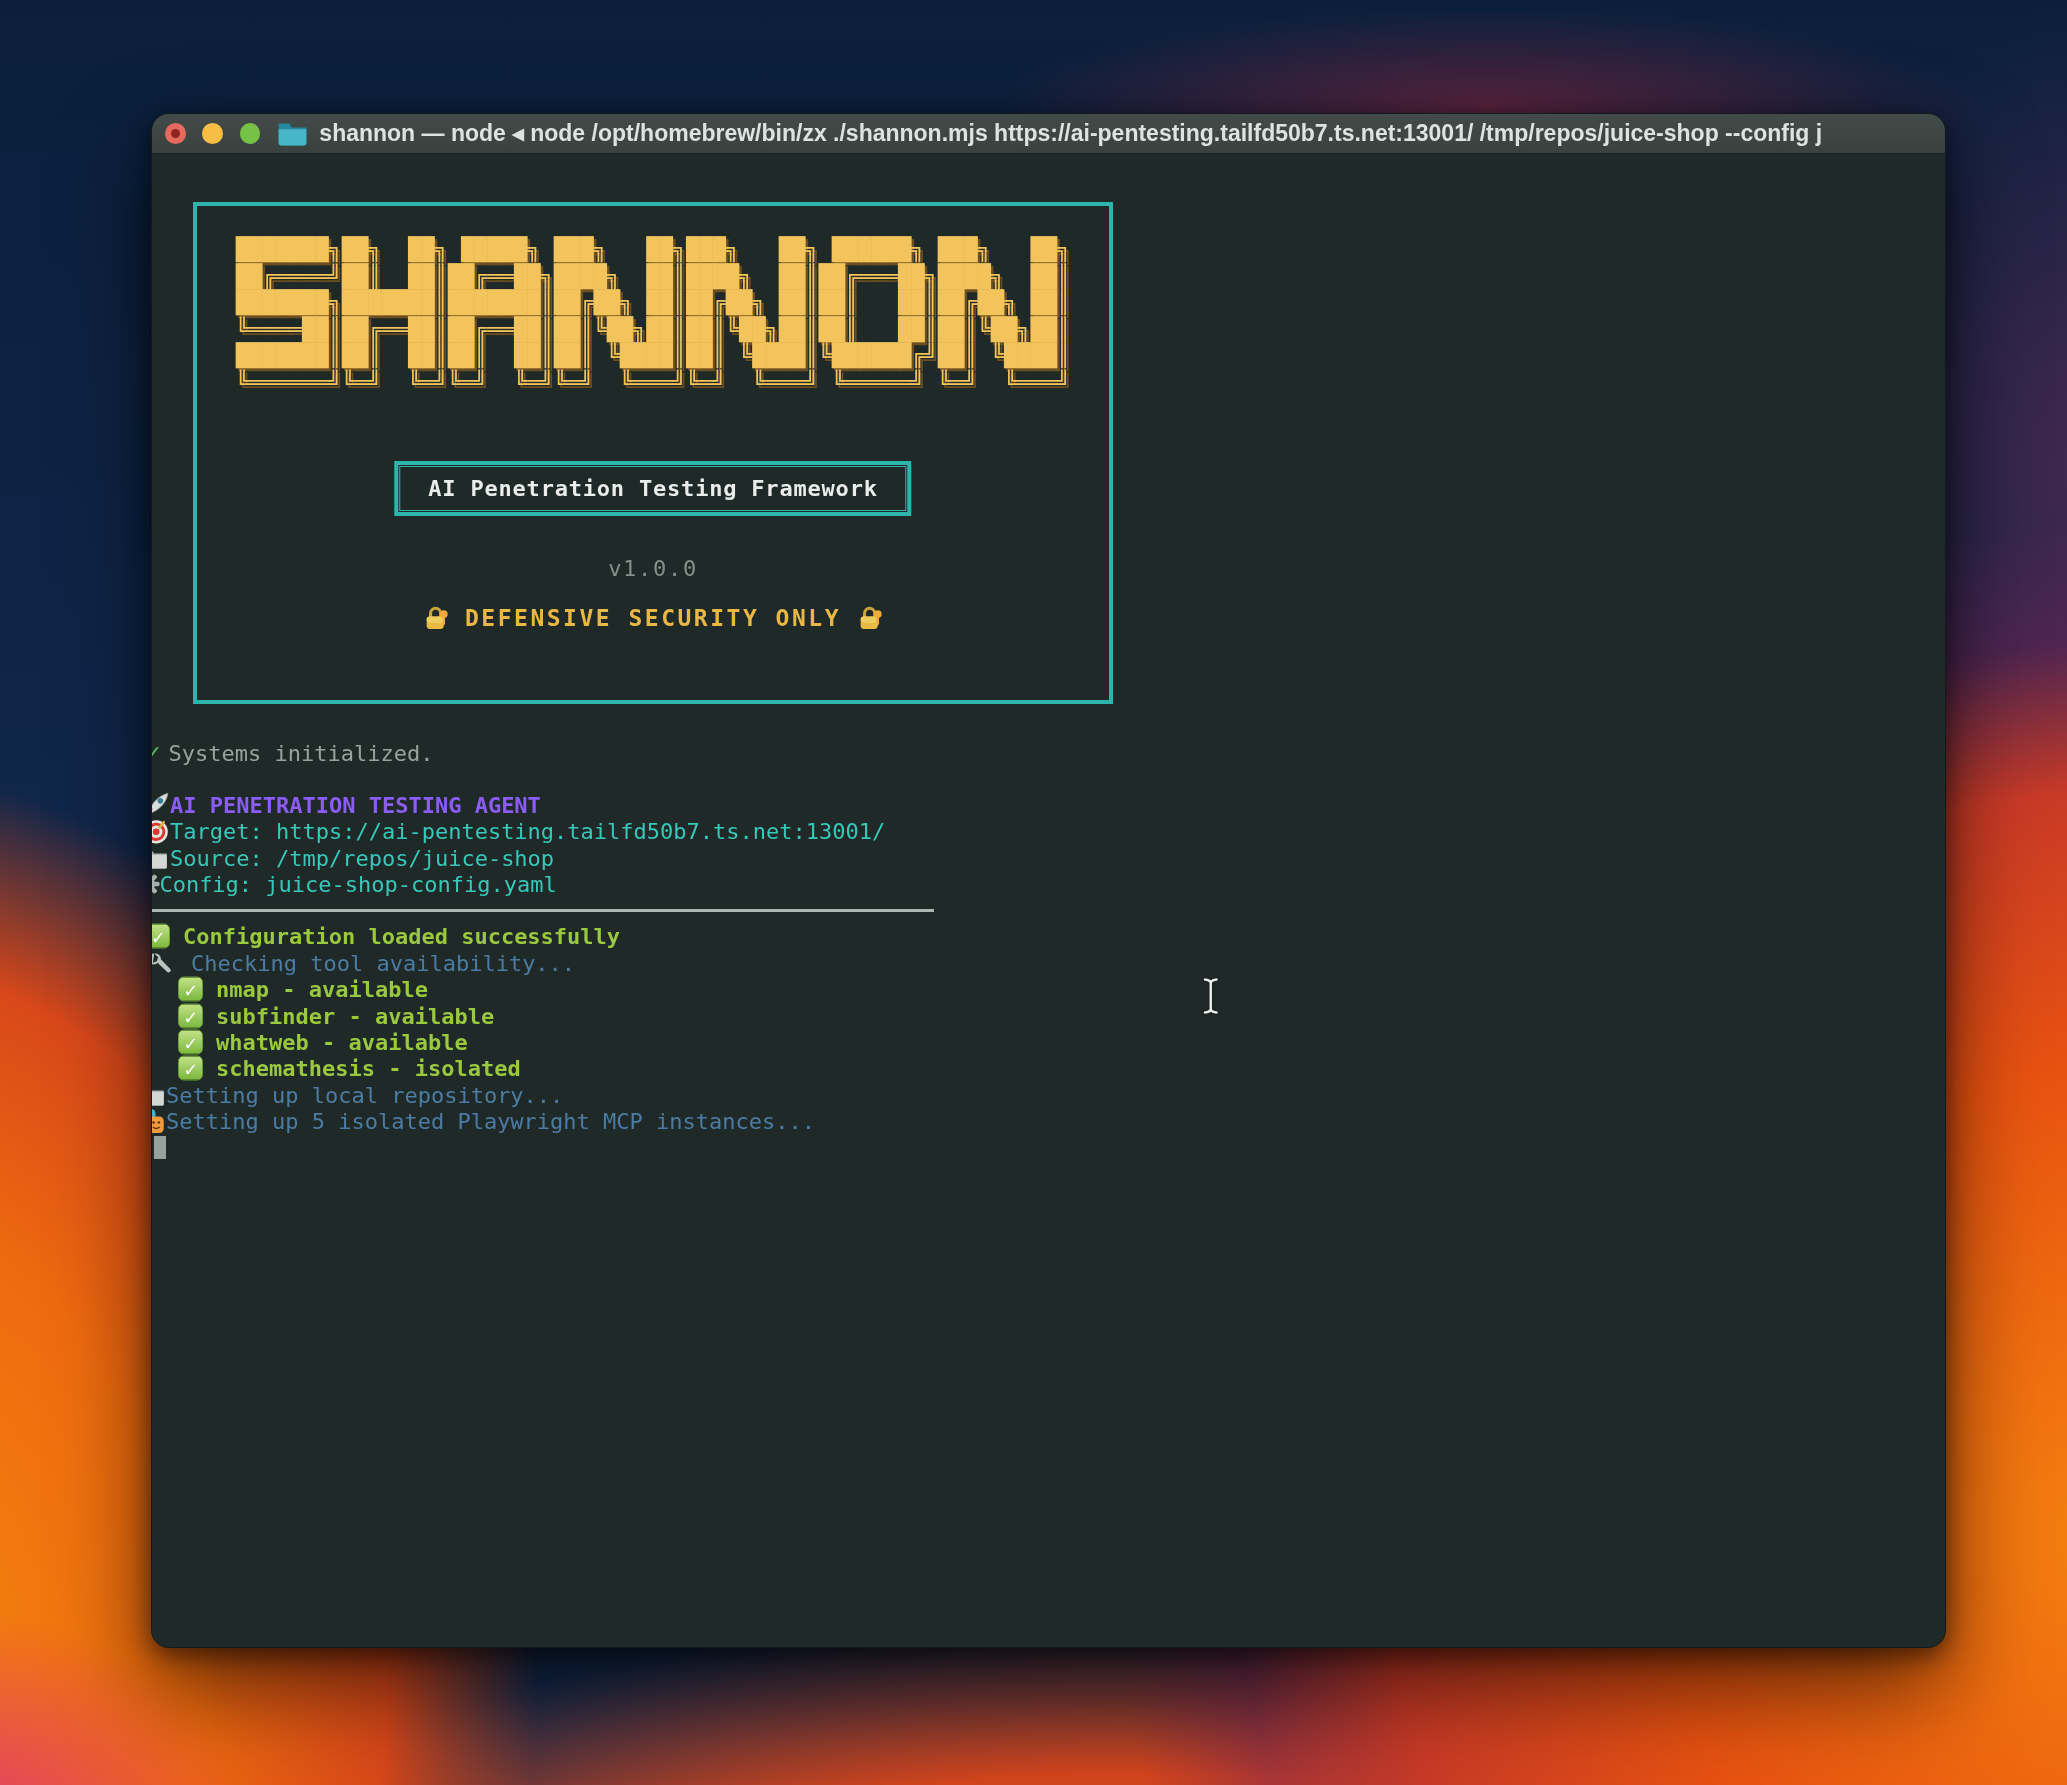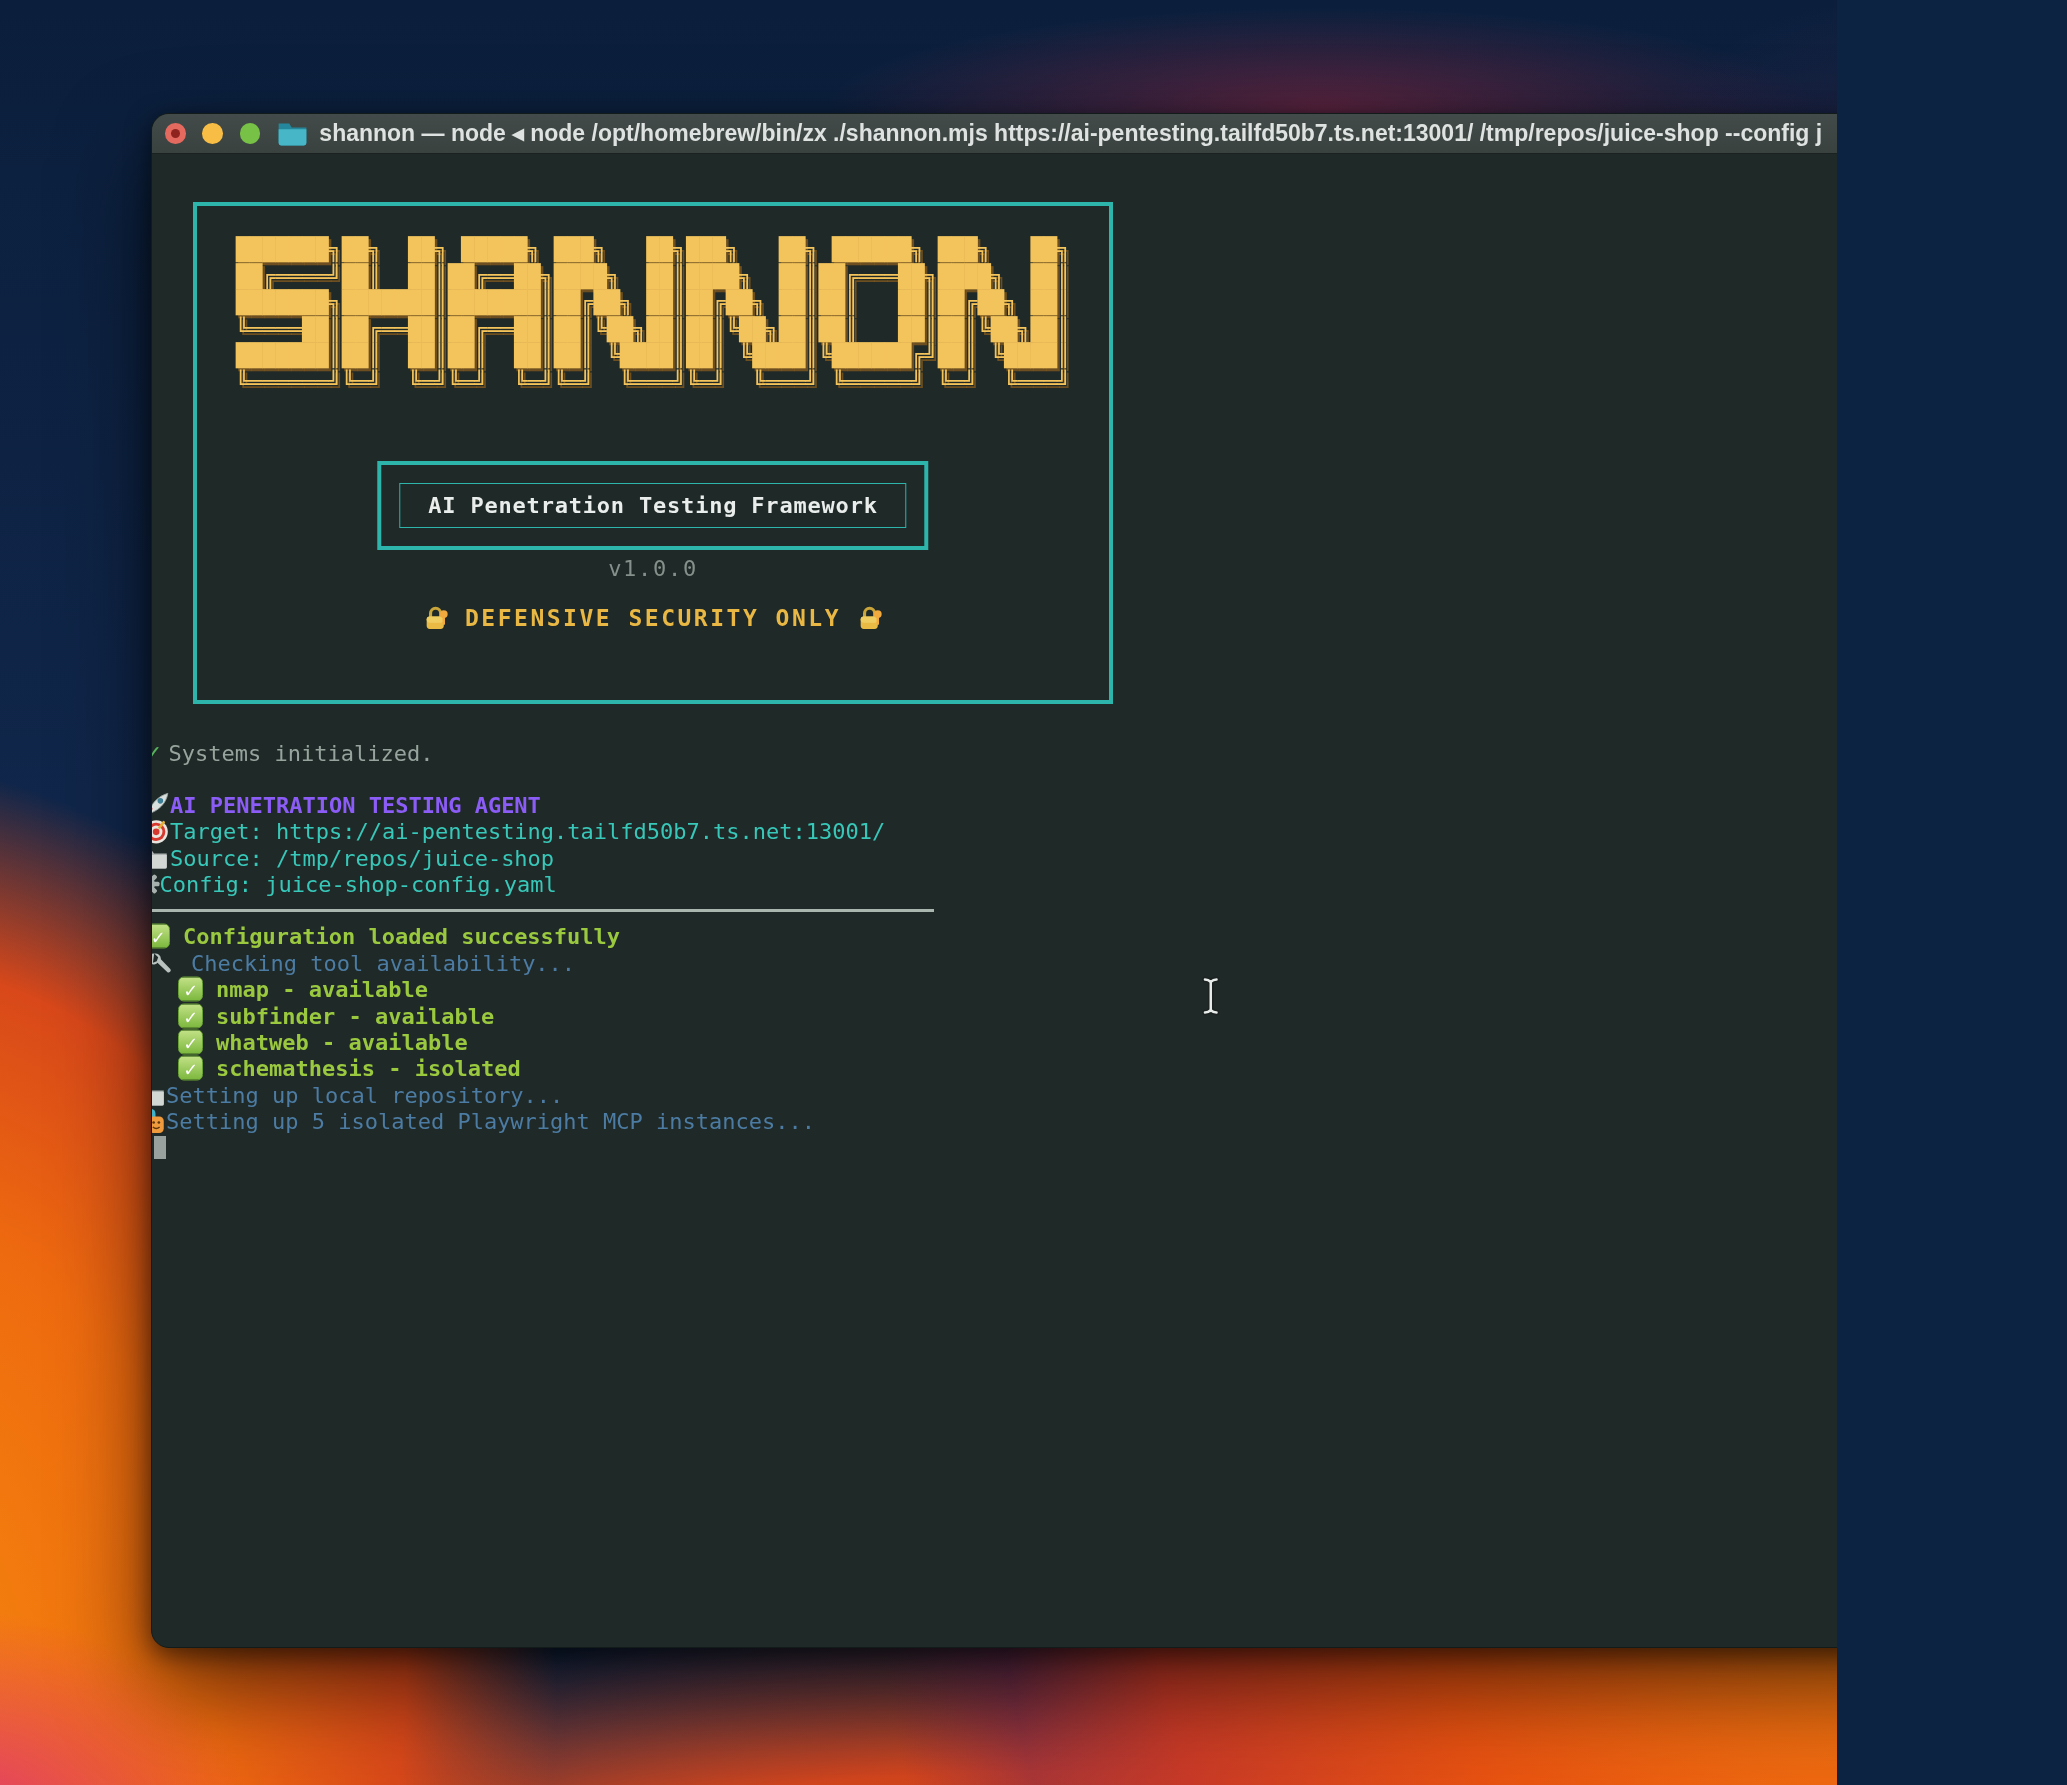--- a/index.html
+++ b/index.html
@@ -1,16 +1,16 @@
 <!DOCTYPE html>
 <html style="font-size:13.2px"><head>
 <meta charset="utf-8">
 <style>
   html,body{margin:0;padding:0;background:#0d2342;}
-  .desktop{position:relative;width:1837px;height:1785px;overflow:hidden;
+  .desktop{position:relative;width:2067px;height:1785px;overflow:hidden;
     background:
       radial-gradient(537px 397px at -3% 103%, #e03377 0%, rgba(224,51,119,0) 58%),
       radial-gradient(951px 1240px at -8% 94%, #f68a0d 0%, #ee6a0f 38%, #d8481a 58%, rgba(216,72,26,0) 74%),
       radial-gradient(1240px 1240px at 103% 86%, #f5820f 0%, #e85211 38%, #c93a27 60%, rgba(120,35,85,.45) 72%, rgba(120,35,85,0) 82%),
       radial-gradient(1570px 661px at 55% 116%, #e85e10 0%, #d2451d 45%, rgba(210,69,29,0) 70%),
       radial-gradient(661px 132px at 72% 6%, rgba(150,38,62,.55) 0%, rgba(150,38,62,0) 75%),
       radial-gradient(496px 661px at 102% 26%, rgba(125,45,95,.5) 0%, rgba(125,45,95,0) 70%),
       linear-gradient(180deg,#0b1f3c 0%, #10264a 45%, #132a4e 100%);
     font-family:"Liberation Sans", sans-serif;}
   
@@ -26,21 +26,21 @@
   .light.red::after{content:"";position:absolute;inset:5.8px;border-radius:50%;background:#8e241d;}
   .light.yellow{background:#f7bd45;}
   .light.green{background:#78c147;}
   .proxy-icon{width:31px;height:26.5px;margin-right:11.6px;flex:0 0 auto;}
   .title-text{font-weight:bold;font-size:23px;color:#dee3e1;white-space:nowrap;overflow:hidden;flex:1;}
   
   .banner{position:absolute;left:41px;top:88px;width:920px;height:502px;border:4.1px solid #2db4ab;box-sizing:border-box;}
   .art{position:absolute;top:31px;left:0;right:0;text-align:center;}
   .art pre{display:inline-block;margin:0;font-family:"DejaVu Sans Mono",monospace;font-weight:bold;
     font-size:22px;line-height:26.5px;color:#f4c45c;text-shadow:2.5px 2.5px 0 rgba(172,110,26,.55);text-align:left;}
-  .fwbox{position:absolute;top:255px;left:50%;transform:translateX(-50%);border:4.1px solid #2db4ab;padding:18px;}
+  .fwbox{position:absolute;top:255px;left:50%;transform:translateX(-50%);border:4.1px solid #2db4ab;padding:1px;}
   .fwbox-inner{border:1.7px solid #2db4ab;padding:9px 28px;font-family:"DejaVu Sans Mono",monospace;
     font-weight:bold;font-size:22px;color:#e9edeb;letter-spacing:0.8px;white-space:nowrap;}
   .version{position:absolute;top:350px;left:0;right:0;text-align:center;
     font-family:"DejaVu Sans Mono",monospace;font-size:22px;color:#858f8b;letter-spacing:1.7px;}
   .security{position:absolute;top:398px;left:0;right:0;display:flex;align-items:center;justify-content:center;gap:15px;}
   .security .txt{font-family:"DejaVu Sans Mono",monospace;font-weight:bold;font-size:23px;color:#e9b844;letter-spacing:2.5px;}
   
   .ln{position:absolute;left:0;right:0;height:26.5px;font-family:"DejaVu Sans Mono",monospace;font-size:22px;}
   .ln .txt{position:absolute;top:50%;transform:translateY(-50%);white-space:pre;}
   .ln .ic{position:absolute;top:50%;transform:translateY(-50%);line-height:0;}

